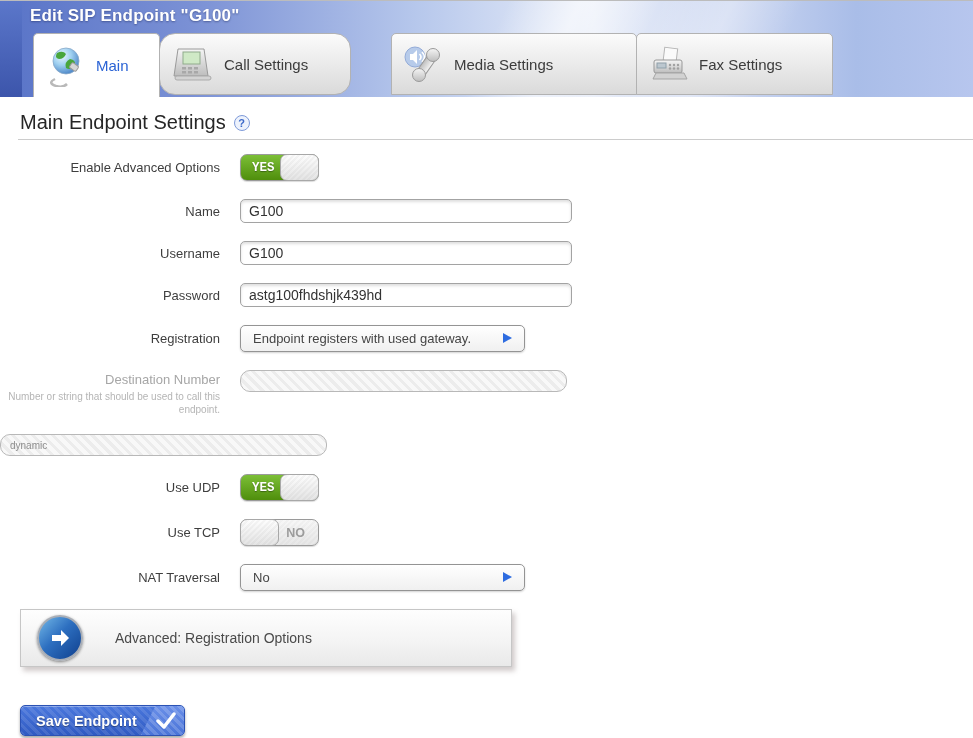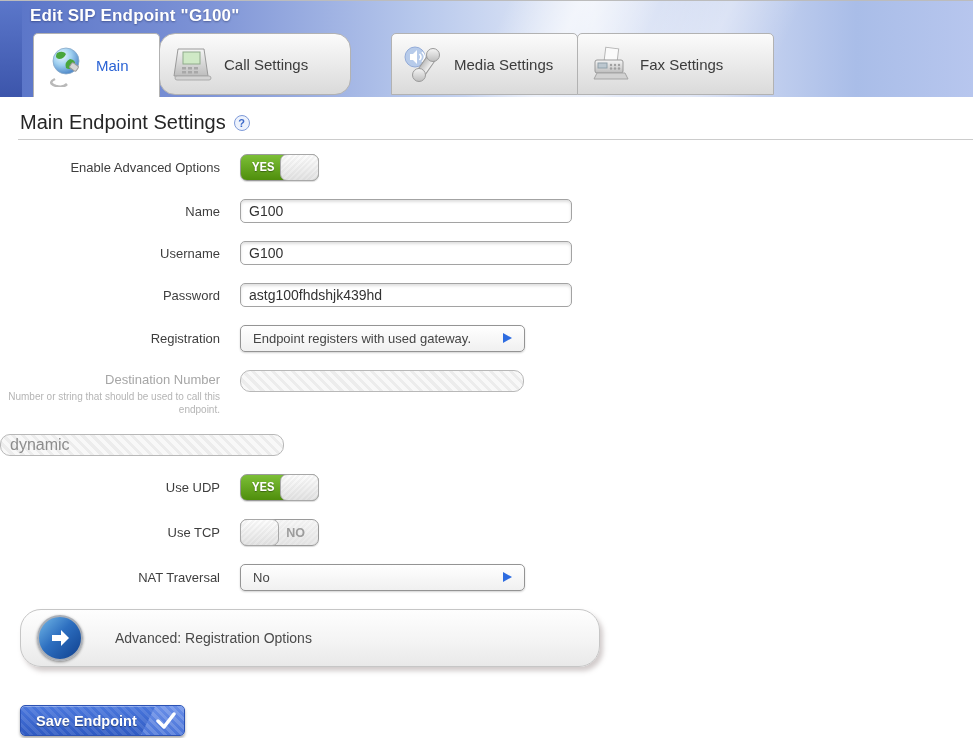--- a/index.html
+++ b/index.html
@@ -17,21 +17,21 @@
     background:linear-gradient(#5b77ca, #3c55ab); }
   .window-title { position:absolute; top:5px; left:30px; font-size:17px; font-weight:bold;
     color:#fff; text-shadow:0 1px 2px rgba(20,30,80,.45); letter-spacing:.2px; }
 
   .tabs { position:absolute; left:34px; bottom:0; display:flex; align-items:flex-end; }
   .tab { display:flex; align-items:center; height:62px; margin-left:-1px; margin-bottom:2px;
     background:linear-gradient(#fbfbfb, #dadada); border:1px solid #b2b2b2;
     border-radius:5px 5px 0 0; padding:0 14px 0 10px; cursor:pointer; }
   .tab-main  { width:127px; }
   .tab-call  { width:192px;border-radius:16px; }
-  .tab-media { width:187px;margin-left:40px; }
+  .tab-media { width:246px;margin-left:40px; }
   .tab-fax   { width:197px; }
   .tab-label { font-size:15px; color:#3c3c3c; margin-left:10px; white-space:nowrap; }
   .tab.active { background:#fff; height:64px; margin-bottom:0; border-bottom:none; z-index:2; }
   .tab.active .tab-label { color:#2a63d5; }
   .tab-icon { flex:none; display:block; }
 
   
   .section-head { display:flex; align-items:center; gap:8px; margin:14px 0 0 20px; }
   .section-title { font-size:20px; color:#262626; }
   .help-badge { width:16px; height:16px; border-radius:50%; border:1px solid #7e9ad9;
@@ -44,22 +44,22 @@
   .lbl { width:240px; flex:none; text-align:right; padding-right:20px;
          font-size:13px; color:#3e3e3e; }
   .row.disabled .lbl, .row.disabled .lbl-title { color:#a6a6a6; }
   .lbl .sub { font-size:10px; color:#b5b5b5; margin-top:3px; line-height:1.3; }
   .row.top { align-items:flex-start; }
   .row.top .lbl { padding-top:2px; }
 
   .text-input { width:332px; height:24px; border:1px solid #a3a3a3; border-radius:5px;
     padding:0 8px; font-size:14px; color:#333; font-family:inherit; background:#fff;
     box-shadow:inset 0 2px 3px rgba(0,0,0,.13); }
-  .disabled-input { width:284px; height:22px; border:1px solid #b8b8b8; border-radius:10px;
-    padding:0 9px; font-size:16px; color:#8d8d8d; font-family:inherit;
+  .disabled-input { width:327px; height:22px; border:1px solid #b8b8b8; border-radius:10px;
+    padding:0 9px; font-size:10px; color:#8d8d8d; font-family:inherit;
     background:repeating-linear-gradient(45deg, #ececec 0 3px, #f8f8f8 3px 7px); }
 
   .dropdown { position:relative; width:285px; height:27px; border:1px solid #949494;
     border-radius:5px; background:linear-gradient(#ffffff, #f0f0f0);
     display:flex; align-items:center; padding:0 30px 0 12px; font-size:13px; color:#454545;
     box-shadow:0 1px 2px rgba(0,0,0,.18); cursor:pointer; white-space:nowrap; }
   .dd-arrow { position:absolute; right:12px; top:50%; margin-top:-5.5px; width:0; height:0;
     border-left:9px solid #2e6ce0; border-top:5.5px solid transparent;
     border-bottom:5.5px solid transparent; }
 
@@ -73,22 +73,22 @@
     border-radius:7px; background:
       repeating-linear-gradient(135deg, rgba(0,0,0,.03) 0 2px, rgba(255,255,255,0) 2px 4px),
       linear-gradient(#fdfdfd, #e4e4e4); }
   .toggle.on  .knob { right:-1px; }
   .toggle.off .knob { left:-1px; }
   .tgl-on-label { position:absolute; left:11px; top:50%; transform:translateY(-50%);
     color:#fff; font-weight:bold; font-size:12.5px; text-shadow:0 1px 1px rgba(0,0,0,.35); }
   .tgl-off-label { position:absolute; right:13px; top:50%; transform:translateY(-50%);
     color:#9c9c9c; font-weight:bold; font-size:12.5px; }
 
-  .advanced { margin:16px 0 0 20px; width:580px; height:58px; border:1px solid #c6c6c6;
-    border-radius:21px; background:linear-gradient(#fefefe 0%, #f4f4f4 55%, #e9e9e9 100%);
+  .advanced { margin:16px 0 0 20px; width:492px; height:58px; border:1px solid #c6c6c6;
+    border-radius:0; background:linear-gradient(#fefefe 0%, #f4f4f4 55%, #e9e9e9 100%);
     box-shadow:3px 4px 5px rgba(140,125,125,.4); display:flex; align-items:center;
     cursor:pointer; }
   .adv-circle { width:46px; height:46px; flex:none; border-radius:50%; margin-left:16px;
     border:2px solid #a9aeb6; box-shadow:0 1px 3px rgba(0,0,0,.45);
     background:linear-gradient(135deg, #74b9e8 0%, #2d6fc0 45%, #0f3f8d 100%);
     display:flex; align-items:center; justify-content:center; }
   .adv-label { margin-left:32px; font-size:14px; color:#4a4a4a; }
 
   .save-btn { position:relative; margin:38px 0 0 20px; width:165px; height:31px;
     border:1px solid #2b52b4; border-radius:5px; overflow:hidden;

